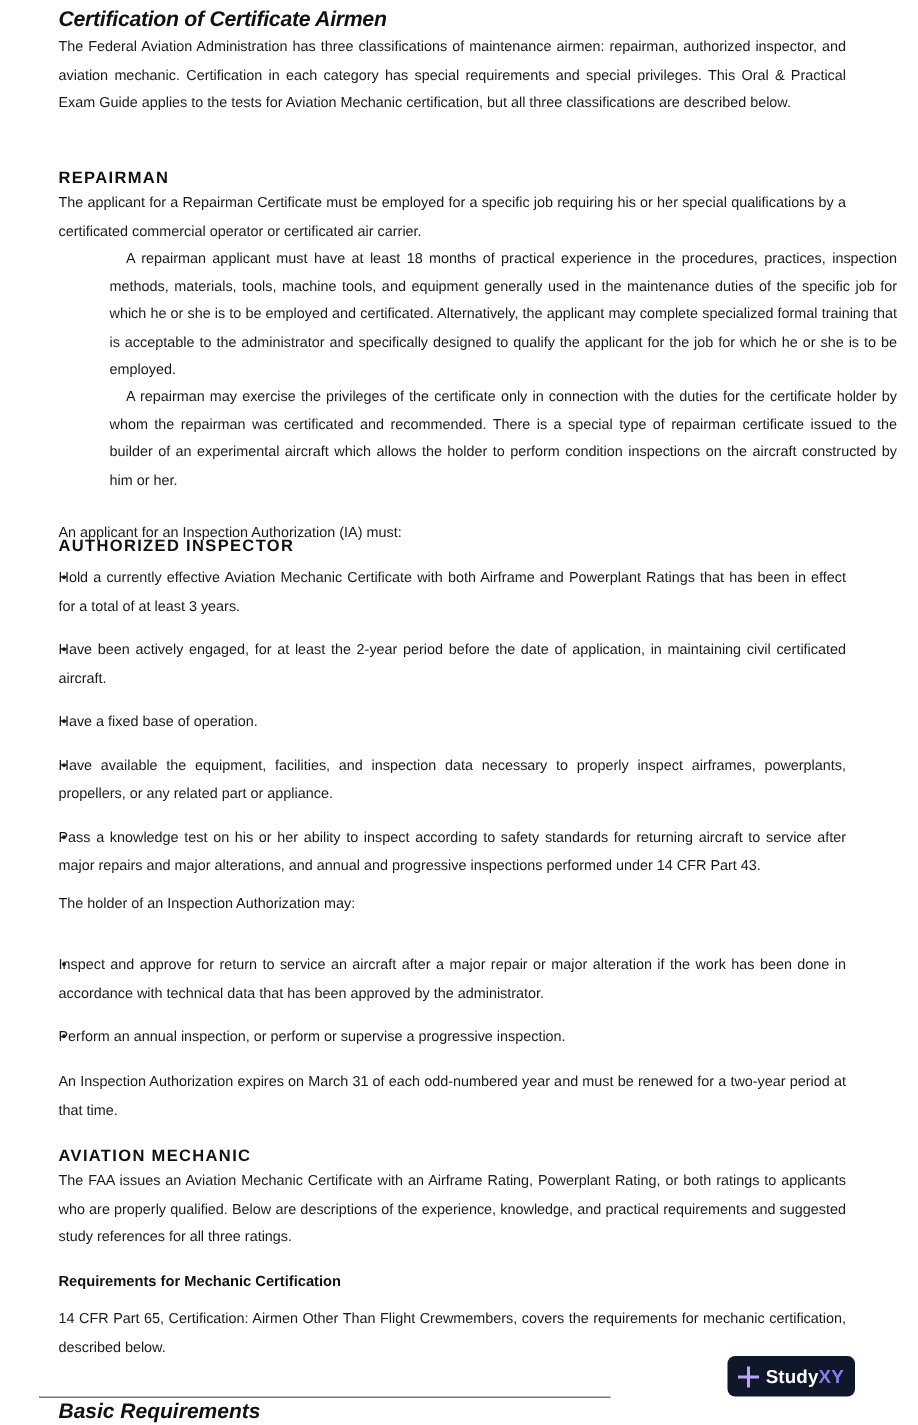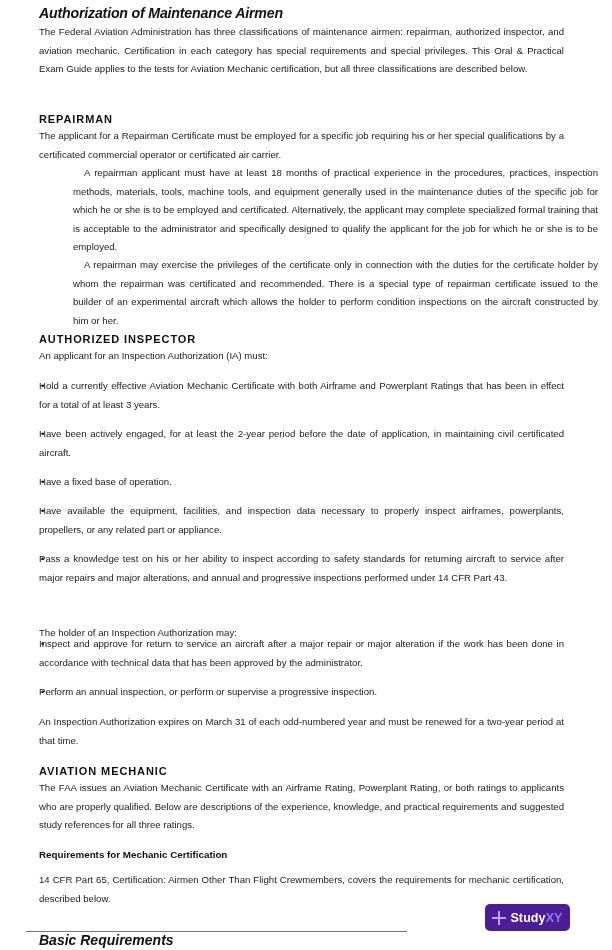--- a/index.html
+++ b/index.html
@@ -33,45 +33,45 @@
     }
     .footer-title {
       position: absolute; left: 39px; top: 932px;
       font-size: 14px; font-weight: bold; font-style: italic; color: #111;
     }
     .footer-rule {
       position: absolute; left: 26px; top: 931px; width: 381px; height: 1px; background: #777;
     }
     .badge {
       position: absolute; left: 485px; top: 904px; width: 85px; height: 27px;
-      background: #4c1d95; border-radius: 5px; display: flex; align-items: center;
+      background: #0f172a; border-radius: 5px; display: flex; align-items: center;
       justify-content: center; gap: 4px; box-sizing: border-box;
     }
     .badge .plus { width: 14px; height: 14px; position: relative; }
     .badge .plus::before, .badge .plus::after {
       content: ""; position: absolute; background: #b9a6f5;
     }
     .badge .plus::before { left: 6px; top: 0; width: 2px; height: 14px; }
     .badge .plus::after { left: 0; top: 6px; width: 14px; height: 2px; }
     .badge .brand { font-size: 12.5px; font-weight: bold; color: #ffffff; letter-spacing: 0.1px; }
     .badge .brand .xy { color: #8d7cf0; }
   </style>
 </head>
 <body>
 
-<div class="title">Authorization of Maintenance Airmen</div>
+<div class="title">Certification of Certificate Airmen</div>
 
 <div class="p" style="top:23px;">The Federal Aviation Administration has three classifications of maintenance airmen: repairman, authorized in­spector, and aviation mechanic. Certification in each category has special requirements and special privileges. This Oral &amp; Practical Exam Guide applies to the tests for Aviation Mechanic certification, but all three classifi­cations are described below.</div>
 
 <div class="h" style="top:113px;">REPAIRMAN</div>
 <div class="p" style="top:127px;">The applicant for a Repairman Certificate must be employed for a specific job requiring his or her special qualifi­cations by a certificated commercial operator or certificated air carrier.</div>
 <div class="p indent" style="top:164px;">A repairman applicant must have at least 18 months of practical experience in the procedures, practices, inspec­tion methods, materials, tools, machine tools, and equipment generally used in the maintenance duties of the spe­cific job for which he or she is to be employed and certificated. Alternatively, the applicant may complete special­ized formal training that is acceptable to the administrator and specifically designed to qualify the applicant for the job for which he or she is to be employed.</div>
 <div class="p indent" style="top:256px;">A repairman may exercise the privileges of the certificate only in connection with the duties for the certificate holder by whom the repairman was certificated and recommended. There is a special type of repairman certificate issued to the builder of an experimental aircraft which allows the holder to perform condition inspections on the aircraft constructed by him or her.</div>
 
-<div class="h" style="top:333px;">AUTHORIZED INSPECTOR</div>
+<div class="h" style="top:358px;">AUTHORIZED INSPECTOR</div>
 <div class="p" style="top:347px;">An applicant for an Inspection Authorization (IA) must:</div>
 
 <div class="bullet" style="top:377px;">
   <span class="dot">•</span>
   <span class="txt">Hold a currently effective Aviation Mechanic Certificate with both Airframe and Powerplant Ratings that has been in effect for a total of at least 3 years.</span>
 </div>
 <div class="bullet" style="top:425px;">
   <span class="dot">•</span>
   <span class="txt">Have been actively engaged, for at least the 2-year period before the date of application, in maintaining civil cer­tificated aircraft.</span>
 </div>
@@ -81,21 +81,21 @@
 </div>
 <div class="bullet" style="top:502px;">
   <span class="dot">•</span>
   <span class="txt">Have available the equipment, facilities, and inspection data necessary to properly inspect airframes, power­plants, propellers, or any related part or appliance.</span>
 </div>
 <div class="bullet" style="top:550px;">
   <span class="dot">•</span>
   <span class="txt">Pass a knowledge test on his or her ability to inspect according to safety standards for returning aircraft to ser­vice after major repairs and major alterations, and annual and progressive inspections performed under 14 CFR Part 43.</span>
 </div>
 
-<div class="p" style="top:624px;">The holder of an Inspection Authorization may:</div>
+<div class="p" style="top:594px;">The holder of an Inspection Authorization may:</div>
 <div class="bullet" style="top:635px;">
   <span class="dot">•</span>
   <span class="txt">Inspect and approve for return to service an aircraft after a major repair or major alteration if the work has been done in accordance with technical data that has been approved by the administrator.</span>
 </div>
 <div class="bullet" style="top:683px;">
   <span class="dot">•</span>
   <span class="txt">Perform an annual inspection, or perform or supervise a progressive inspection.</span>
 </div>
 <div class="p" style="top:713px;">An Inspection Authorization expires on March 31 of each odd-numbered year and must be renewed for a two-year period at that time.</div>
 

